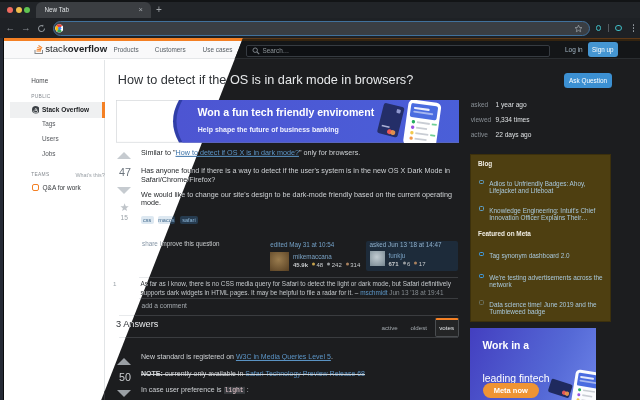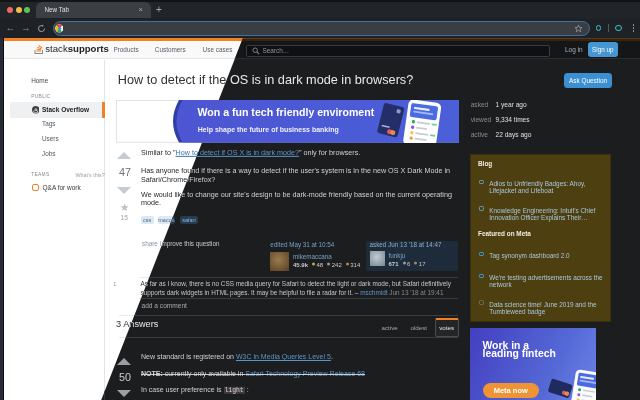--- a/index.html
+++ b/index.html
@@ -16,21 +16,21 @@
 <body>
 <div id="screen">
 <div class="page" id="light">
 <div class="abs" style="left:0;top:38.4px;width:640px;height:361.6px;background:#ffffff"></div>
 <div class="abs" style="left:0;top:38.4px;width:640px;height:2.2px;background:#f48024"></div>
 <div class="abs" style="left:0;top:40.6px;width:640px;height:18.1px;background:#f9f9fa;border-bottom:1px solid #e5e7e9"></div>
 <svg class="abs" style="left:32.5px;top:43.2px" width="12" height="12" viewBox="0 0 24 24">
 <path d="M18 20v-6h2v8H3v-8h2v6z" fill="#86898c"></path>
 <path d="M7 17h9v-2H7zM7.3 13.4l8.9 1.1.2-2-8.9-1.1zM8.2 9.7l8.6 2.6.6-1.9L8.8 7.8zM10.4 5.8l7.5 4.9 1.1-1.7-7.5-4.9z" fill="#f48024"></path>
 </svg>
-<div class="t" style="left:45.3px;top:49.4px;font-size:9.6px;color:#212427">stack<b>supports</b></div>
+<div class="t" style="left:45.3px;top:49.4px;font-size:9.6px;color:#212427">stack<b>overflow</b></div>
 <div class="t" style="left:113.4px;top:49.6px;font-size:6.4px;color:#565d63">Products</div>
 <div class="t" style="left:154.8px;top:49.6px;font-size:6.4px;color:#565d63">Customers</div>
 <div class="t" style="left:202.6px;top:49.6px;font-size:6.4px;color:#565d63">Use cases</div>
 <div class="abs" style="left:0;top:38.4px;width:3.2px;height:361.6px;background:#252a35"></div>
 <div class="abs" style="left:3.2px;top:38.4px;width:1.2px;height:361.6px;background:#0a0b0d"></div>
 <div class="abs" style="left:104.2px;top:59.7px;width:1px;height:340.3px;background:#e2e5e7"></div>
 <div class="t" style="left:31.2px;top:80.5px;font-size:6.4px;color:#47494d">Home</div>
 <div class="t" style="left:31.2px;top:97px;font-size:4.9px;letter-spacing:.3px;color:#84898f">PUBLIC</div>
 <div class="abs" style="left:10px;top:102px;width:94.2px;height:16px;background:#eff0f1"></div>
 <div class="abs" style="left:102.2px;top:102px;width:3px;height:16px;background:#f48024"></div>
@@ -157,21 +157,21 @@
 <div class="abs" style="left:478.8px;top:251.6px;width:5.6px;height:4.6px;border:1.2px solid #3ea0ef;border-radius:1.4px"></div>
 <div class="t" style="left:489.3px;top:255.7px;font-size:6.4px;color:#a9c8dc">Tag synonym dashboard 2.0</div>
 <div class="abs" style="left:478.8px;top:273.6px;width:5.6px;height:4.6px;border:1.2px solid #3ea0ef;border-radius:1.4px"></div>
 <div class="t" style="left:489.3px;top:277.8px;font-size:6.4px;color:#a9c8dc">We're testing advertisements across the</div>
 <div class="t" style="left:489.3px;top:285.1px;font-size:6.4px;color:#a9c8dc">network</div>
 <div class="abs" style="left:478.8px;top:300.4px;width:5.6px;height:4.6px;border:1.2px solid #6a6f5c;border-radius:1.4px"></div>
 <div class="t" style="left:489.3px;top:304.6px;font-size:6.4px;color:#a9c8dc">Data science time! June 2019 and the</div>
 <div class="t" style="left:489.3px;top:311.9px;font-size:6.4px;color:#a9c8dc">Tumbleweed badge</div>
 <div class="abs" style="left:470px;top:328px;width:126px;height:72px;background:linear-gradient(115deg,#433fc0 0%,#5569d6 65%,#6c83e8 100%);overflow:hidden">
         <div class="t" style="left:12.5px;top:18.3px;font-size:10.4px;font-weight:bold;color:#fff">Work in a</div>
-        <div class="t" style="left:12.5px;top:26px;font-size:10.4px;font-weight:bold;color:#fff">leading fintech</div>
+        <div class="t" style="left:12.5px;top:51px;font-size:10.4px;font-weight:normal;color:#fff">leading fintech</div>
         <div class="abs btn" style="left:13px;top:54.6px;width:55.5px;height:15.7px;background:#ef9434;border-radius:8px;font-size:7.5px;font-weight:bold;color:#fff">Meta now</div>
         <svg class="abs" style="left:71px;top:39px" width="64" height="36" viewBox="0 0 64 36">
           <g transform="rotate(18 18 22)">
             <rect x="8" y="14" width="22" height="14" rx="2" fill="#1f2a5e"></rect>
             <circle cx="24" cy="24" r="2.2" fill="#eb5757" opacity=".95"></circle>
             <circle cx="27" cy="24" r="2.2" fill="#f2994a" opacity=".9"></circle>
           </g>
           <g transform="rotate(9 46 24)">
             <rect x="32" y="4" width="30" height="40" rx="4.5" fill="#fbfcfe"></rect>
             <rect x="35" y="7" width="24" height="13" rx="1.5" fill="#4a6ce0"></rect>

